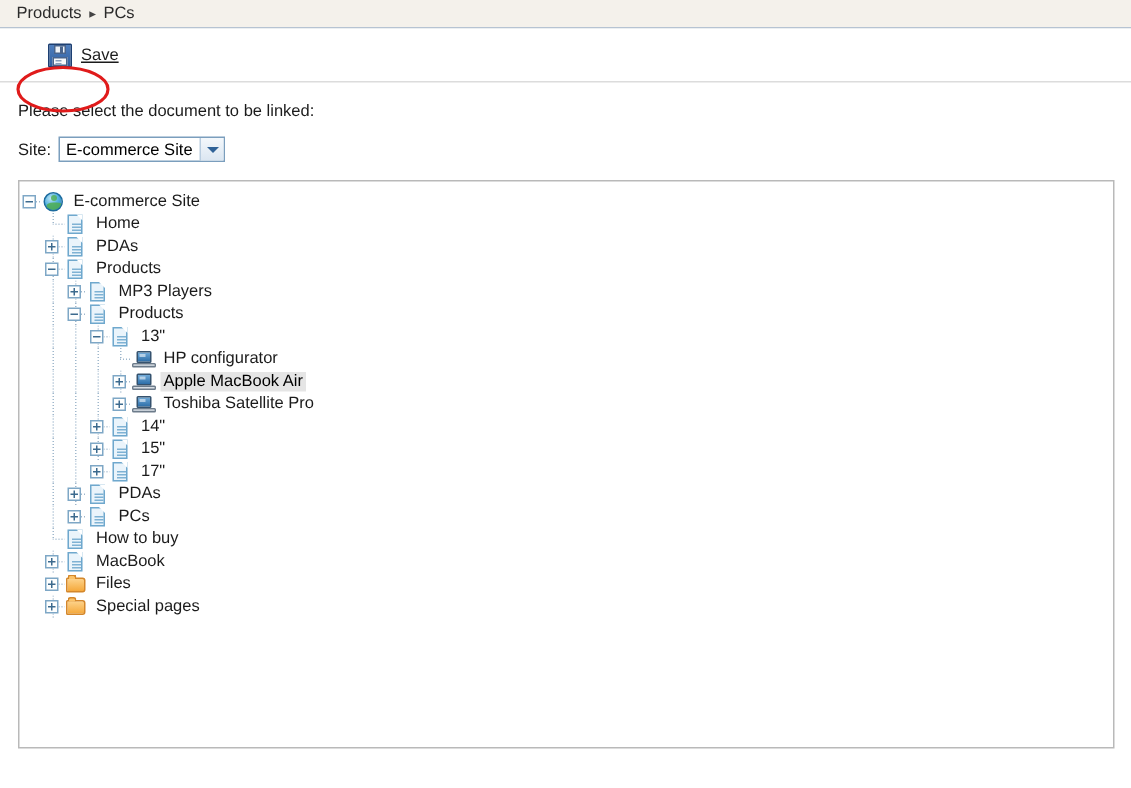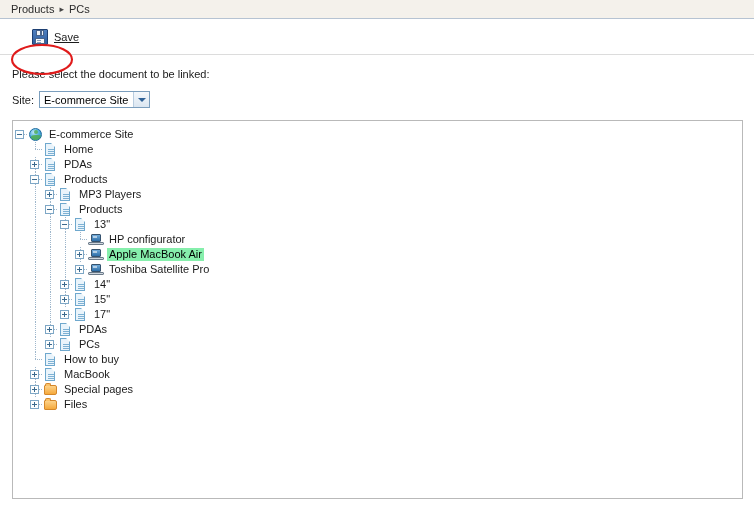--- a/index.html
+++ b/index.html
@@ -231,21 +231,21 @@
   .ic-laptop .base{
     position:absolute;left:0px;bottom:0;width:16px;height:3px;
     background:linear-gradient(#e9eef3,#b5bfc9);
     border:1px solid #6c7b8a;box-sizing:border-box;border-radius:1px;
   }
 
   .tree-row .label{
     font-size:11px;color:#1b1b1b;padding:0 2px;line-height:13px;
   }
   .tree-row.selected .label{
-    background:#86efac;color:#000;
+    background:#e5e5e5;color:#000;
   }
 </style>
 </head>
 <body>
 
 <div class="breadcrumb-bar">
   <span class="crumb">Products</span>
   <span class="sep">▸</span>
   <span class="crumb">PCs</span>
 </div>
@@ -504,35 +504,35 @@
           </span>
         </div>
         <span class="nicon">
           <span class="ic-doc"></span>
         </span>
         <span class="label">MacBook</span>
       </div>
       <div class="tree-row">
         <div class="guides">
           <span class="guide"></span>
-          <span class="expander plus line">
+          <span class="expander plus">
             <span class="box"></span>
           </span>
         </div>
         <span class="nicon">
           <span class="ic-folder"></span>
         </span>
+        <span class="label">Files</span>
+      </div>
+      <div class="tree-row">
+        <div class="guides">
+          <span class="guide"></span>
+          <span class="expander plus line">
+            <span class="box"></span>
+          </span>
+        </div>
+        <span class="nicon">
+          <span class="ic-folder"></span>
+        </span>
         <span class="label">Special pages</span>
-      </div>
-      <div class="tree-row">
-        <div class="guides">
-          <span class="guide"></span>
-          <span class="expander plus">
-            <span class="box"></span>
-          </span>
-        </div>
-        <span class="nicon">
-          <span class="ic-folder"></span>
-        </span>
-        <span class="label">Files</span>
       </div>
     </div>
 </div>
 
 </body></html>

